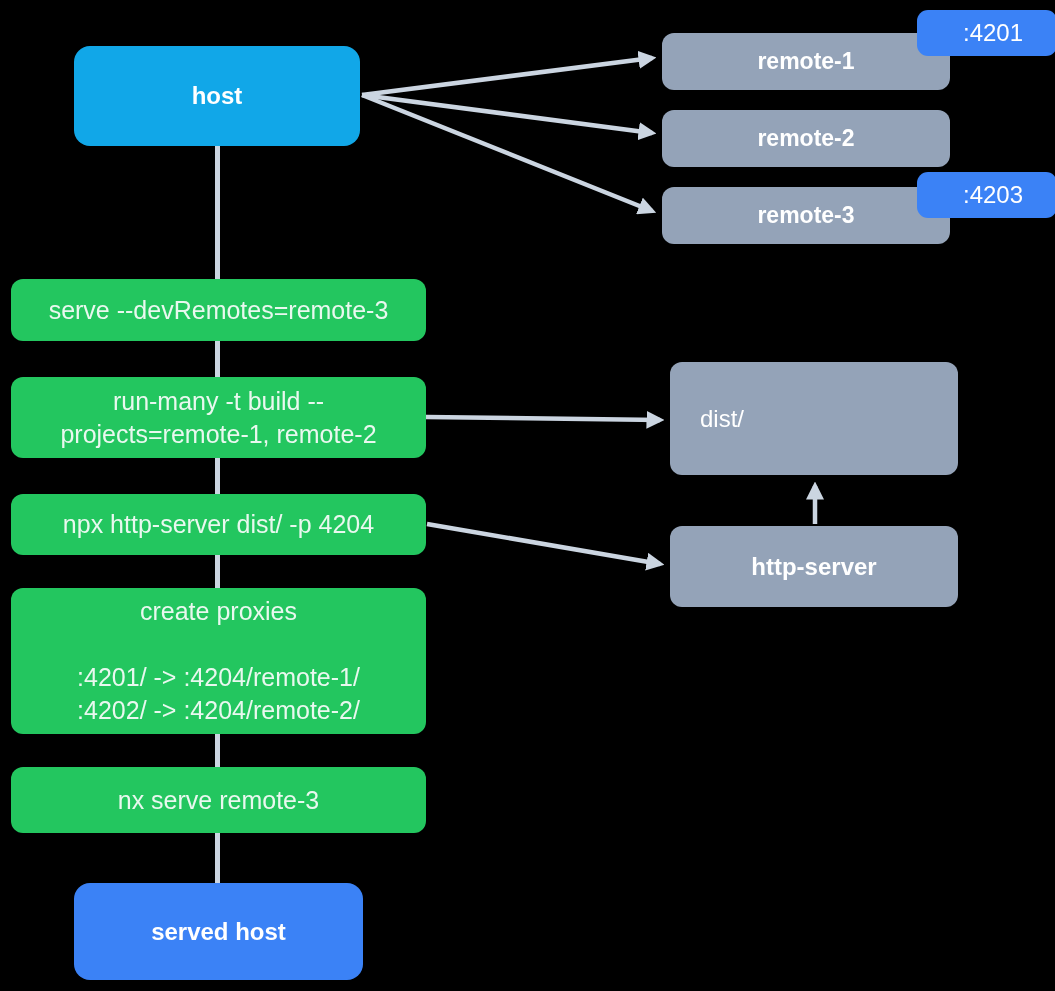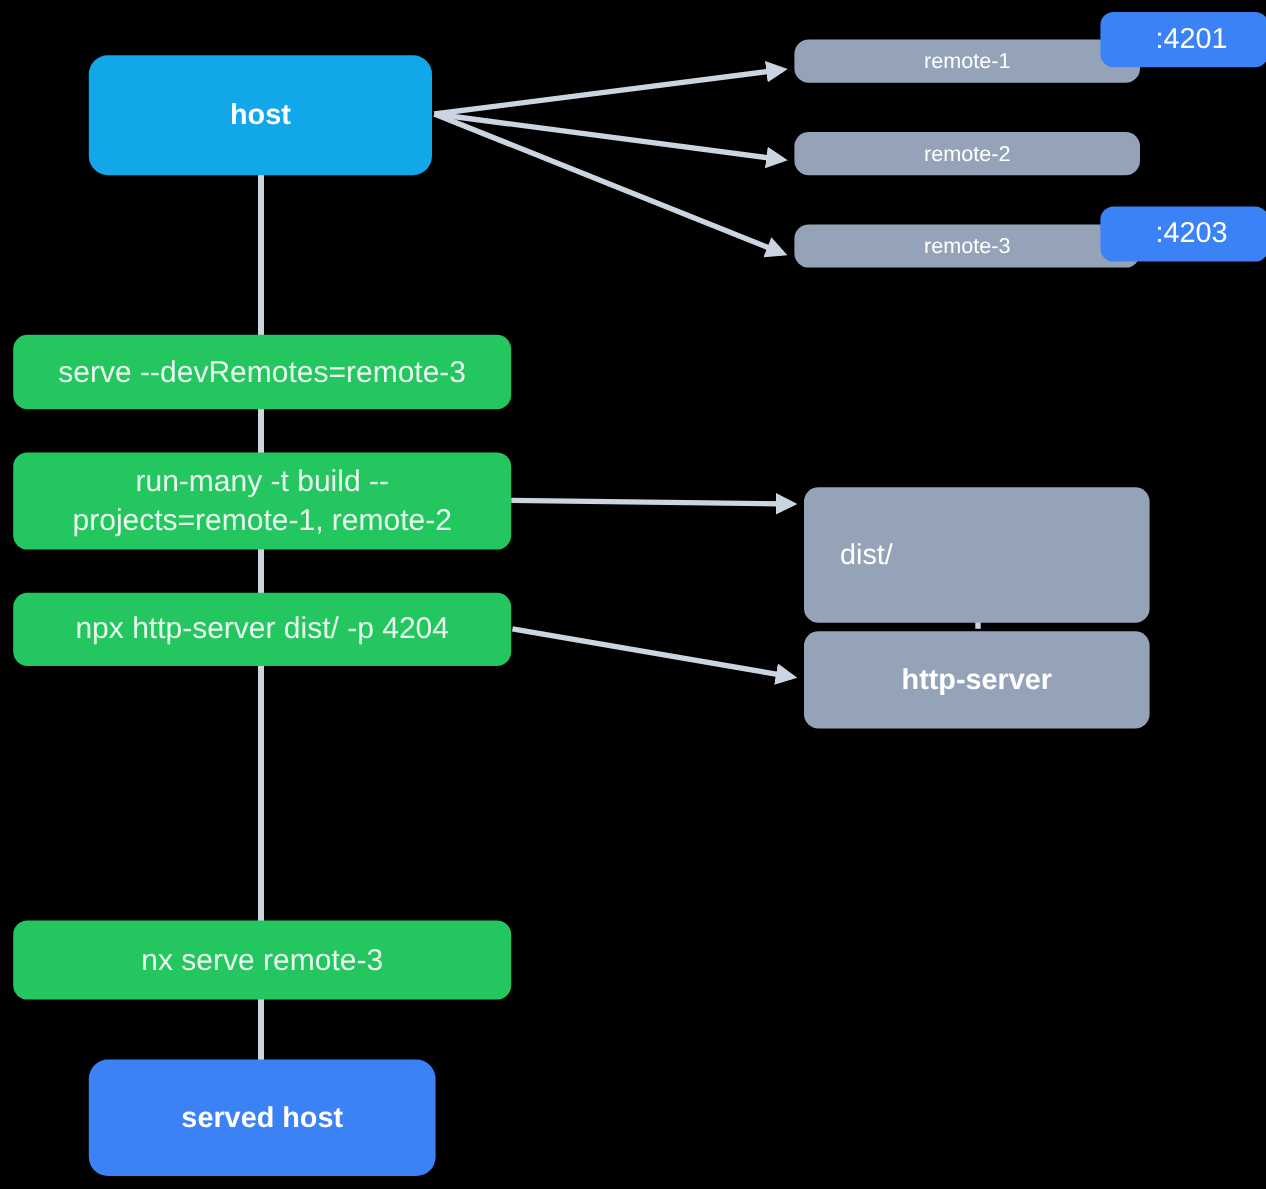--- a/index.html
+++ b/index.html
@@ -47,23 +47,23 @@
     border-radius: 16px;
     font-size: 24px; font-weight: 700;
   }
   .served {
     left: 74px; top: 883px; width: 289px; height: 97px;
     background: var(--blue-accent, #3b82f6);
     border-radius: 16px;
     font-size: 24px; font-weight: 700;
   }
   .remote {
-    left: 662px; width: 288px; height: 36px;
+    left: 662px; width: 288px; height: 57px;
     background: var(--gray-box, #94a3b8);
-    font-size: 18px; font-weight: 400;
+    font-size: 23px; font-weight: 700;
   }
   .r1 { top: 33px; }
   .r2 { top: 110px; }
   .r3 { top: 187px; }
   .badge {
     position: absolute;
     left: 917px; width: 128px; height: 46px;
     background: var(--blue-accent, #3b82f6);
     border-radius: 11px;
     color: var(--text-light, #ffffff);
@@ -87,21 +87,20 @@
   .s4 { top: 588px; height: 146px; }
   .s5 { top: 767px; height: 66px; }
 
   .dist {
     left: 670px; top: 362px; width: 288px; height: 113px;
     background: var(--gray-box, #94a3b8);
     align-items: flex-start;
     padding-left: 30px;
     font-size: 24px;
     text-align: left;
-    margin-top: 44px;
   }
   .dline { min-height: 31px; line-height: 31px; }
   .dline.indent { padding-left: 48px; }
 
   .httpsrv {
     left: 670px; top: 526px; width: 288px; height: 81px;
     background: var(--gray-box, #94a3b8);
     font-size: 24px; font-weight: 700;
   }
 </style>
@@ -153,20 +152,26 @@
 
   <div class="box step s2">
     <div class="sline">run-many -t build --</div>
     <div class="sline">projects=remote-1, remote-2</div>
   </div>
 
   <div class="box step s3">
     <div class="sline">npx http-server dist/ -p 4204</div>
   </div>
 
+  <div class="box step s4">
+    <div class="sline">create proxies</div>
+    <div class="sline"></div>
+    <div class="sline">:4201/ -&gt; :4204/remote-1/</div>
+    <div class="sline">:4202/ -&gt; :4204/remote-2/</div>
+  </div>
 
   <div class="box step s5">
     <div class="sline">nx serve remote-3</div>
   </div>
 
   <div class="box dist">
     <div class="dline">dist/</div>
   </div>
 
   <div class="box served">

